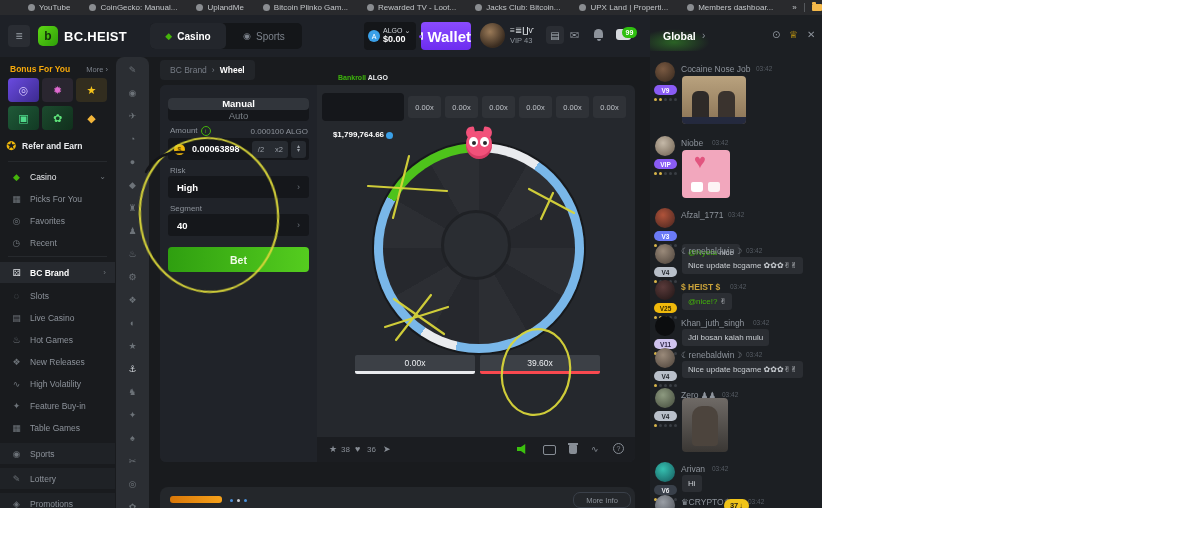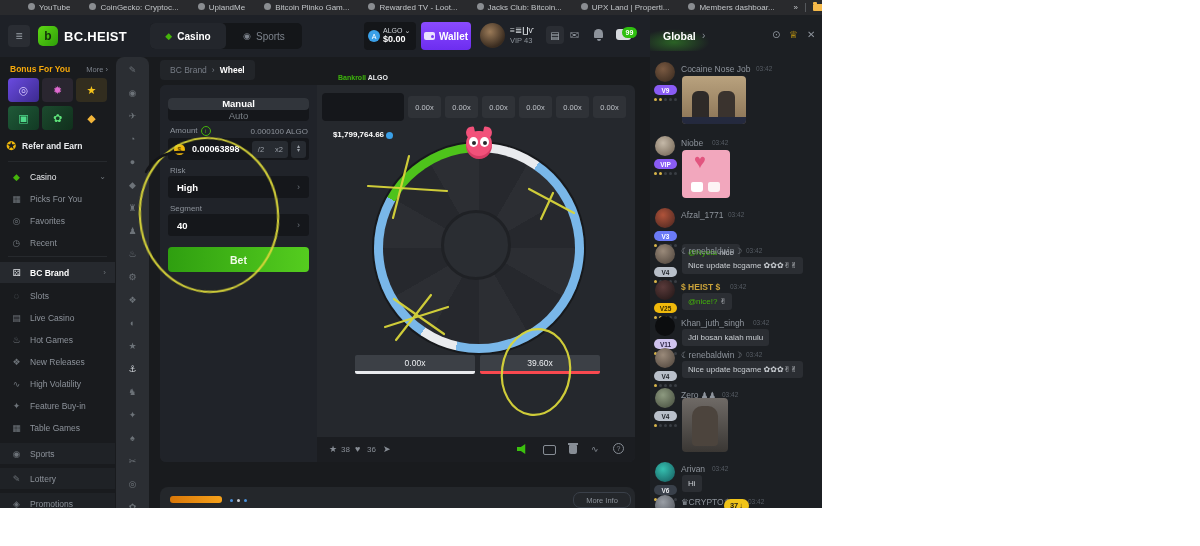--- a/index.html
+++ b/index.html
@@ -4,21 +4,21 @@
 <style>
   html,body{margin:0;padding:0;background:#fff;}
   #canvas{position:relative;width:1200px;height:546px;background:#fff;overflow:hidden;
           font-family:"Liberation Sans","DejaVu Sans",sans-serif;-webkit-font-smoothing:antialiased;}
   .abs{position:absolute;}
   #screen{position:absolute;left:0;top:0;width:822px;height:508px;background:#191b1e;overflow:hidden;}
 
   
   #bmbar{left:0;top:0;width:822px;height:15px;background:#292a2d;display:flex;align-items:center;
          padding-left:28px;gap:19px;box-sizing:border-box;}
-  .bm{display:inline-flex;align-items:flex-start;gap:4px;font-size:8px;color:#c2c5c8;white-space:nowrap;}
+  .bm{display:inline-flex;align-items:center;gap:4px;font-size:8px;color:#c2c5c8;white-space:nowrap;}
   .fav{width:7px;height:7px;border-radius:50%;background:#8a8d91;display:inline-block;}
   #bm-right{margin-left:auto;display:inline-flex;align-items:center;gap:7px;padding-right:6px;}
   .bm-sep{width:1px;height:9px;background:#55585c;}
   .folder{width:10px;height:7px;background:#f4b94a;border-radius:1px;position:relative;display:inline-block;}
   .folder:before{content:"";position:absolute;left:0;top:-2px;width:4px;height:2px;background:#f4b94a;border-radius:1px 1px 0 0;}
 
   
   #hdr{left:0;top:15px;width:822px;height:42px;background:#1e2127;}
   .hbtn{display:flex;align-items:center;justify-content:center;border-radius:4px;}
   #hamb{left:8px;top:10px;width:22px;height:22px;background:#2a2d33;color:#9aa0a8;font-size:12px;}
@@ -29,21 +29,21 @@
   #navtabs{left:150px;top:8px;width:152px;height:26px;background:#141619;border-radius:5px;display:flex;}
   .navtab{flex:1;display:flex;align-items:center;justify-content:center;gap:5px;font-size:10px;}
   #tab-casino{background:#23262c;border-radius:5px;color:#fff;font-weight:bold;}
   #tab-sports{color:#7d838c;}
   #balance{left:364px;top:7px;width:52px;height:28px;background:#141619;border-radius:4px;display:flex;align-items:center;padding:0 4px;box-sizing:border-box;gap:3px;}
   #coin-algo{width:12px;height:12px;border-radius:50%;background:#3aa0e8;color:#fff;font-size:7px;display:flex;align-items:center;justify-content:center;flex:none;}
   .bal-lines{display:flex;flex-direction:column;line-height:1.1;}
   .bal-top{font-size:7px;color:#cdd1d6;}
   .bal-val{font-size:9px;color:#fff;font-weight:bold;}
   #wallet{left:421px;top:7px;width:50px;height:28px;background:linear-gradient(180deg,#8a4bff,#6d2df0);
-          color:#fff;font-size:10px;font-weight:bold;gap:4px;}
+          color:#fff;font-size:15px;font-weight:bold;gap:4px;}
   .wallet-ic{width:11px;height:8px;background:#e9e2ff;border-radius:2px;position:relative;display:inline-block;}
   .wallet-ic:after{content:"";position:absolute;right:1px;top:2.5px;width:3px;height:3px;border-radius:50%;background:#7a3bf5;}
   #avatar-h{left:480px;top:8px;width:25px;height:25px;border-radius:50%;background:radial-gradient(circle at 40% 35%,#9a7a58,#3a2c20 70%);}
   #userbox{left:510px;top:10px;display:flex;flex-direction:column;line-height:1.25;}
   #uname{font-size:8.5px;color:#d6dade;}
   #vip{font-size:7.5px;color:#8d939b;}
   .hic{color:#8d939b;font-size:11px;}
   #ic-stats{left:546px;top:11px;width:18px;height:18px;background:#2a2d33;border-radius:4px;color:#aab0b8;font-size:10px;}
   #ic-mail{left:570px;top:14px;}
   .bell{left:594px;top:14px;width:9px;height:9px;background:#8d939b;border-radius:5px 5px 1px 1px;}
@@ -180,21 +180,21 @@
 <div id="canvas">
 <div id="screen">
 
   <div id="bmbar" class="abs">
     <span class="bm">
           <i class="fav"></i>
           <span>YouTube</span>
         </span>
     <span class="bm">
           <i class="fav"></i>
-          <span>CoinGecko: Cryptoc...</span>
+          <span>CoinGecko: Manual...</span>
         </span>
     <span class="bm">
           <i class="fav"></i>
           <span>UplandMe</span>
         </span>
     <span class="bm">
           <i class="fav"></i>
           <span>Bitcoin Plinko Gam...</span>
         </span>
     <span class="bm">

